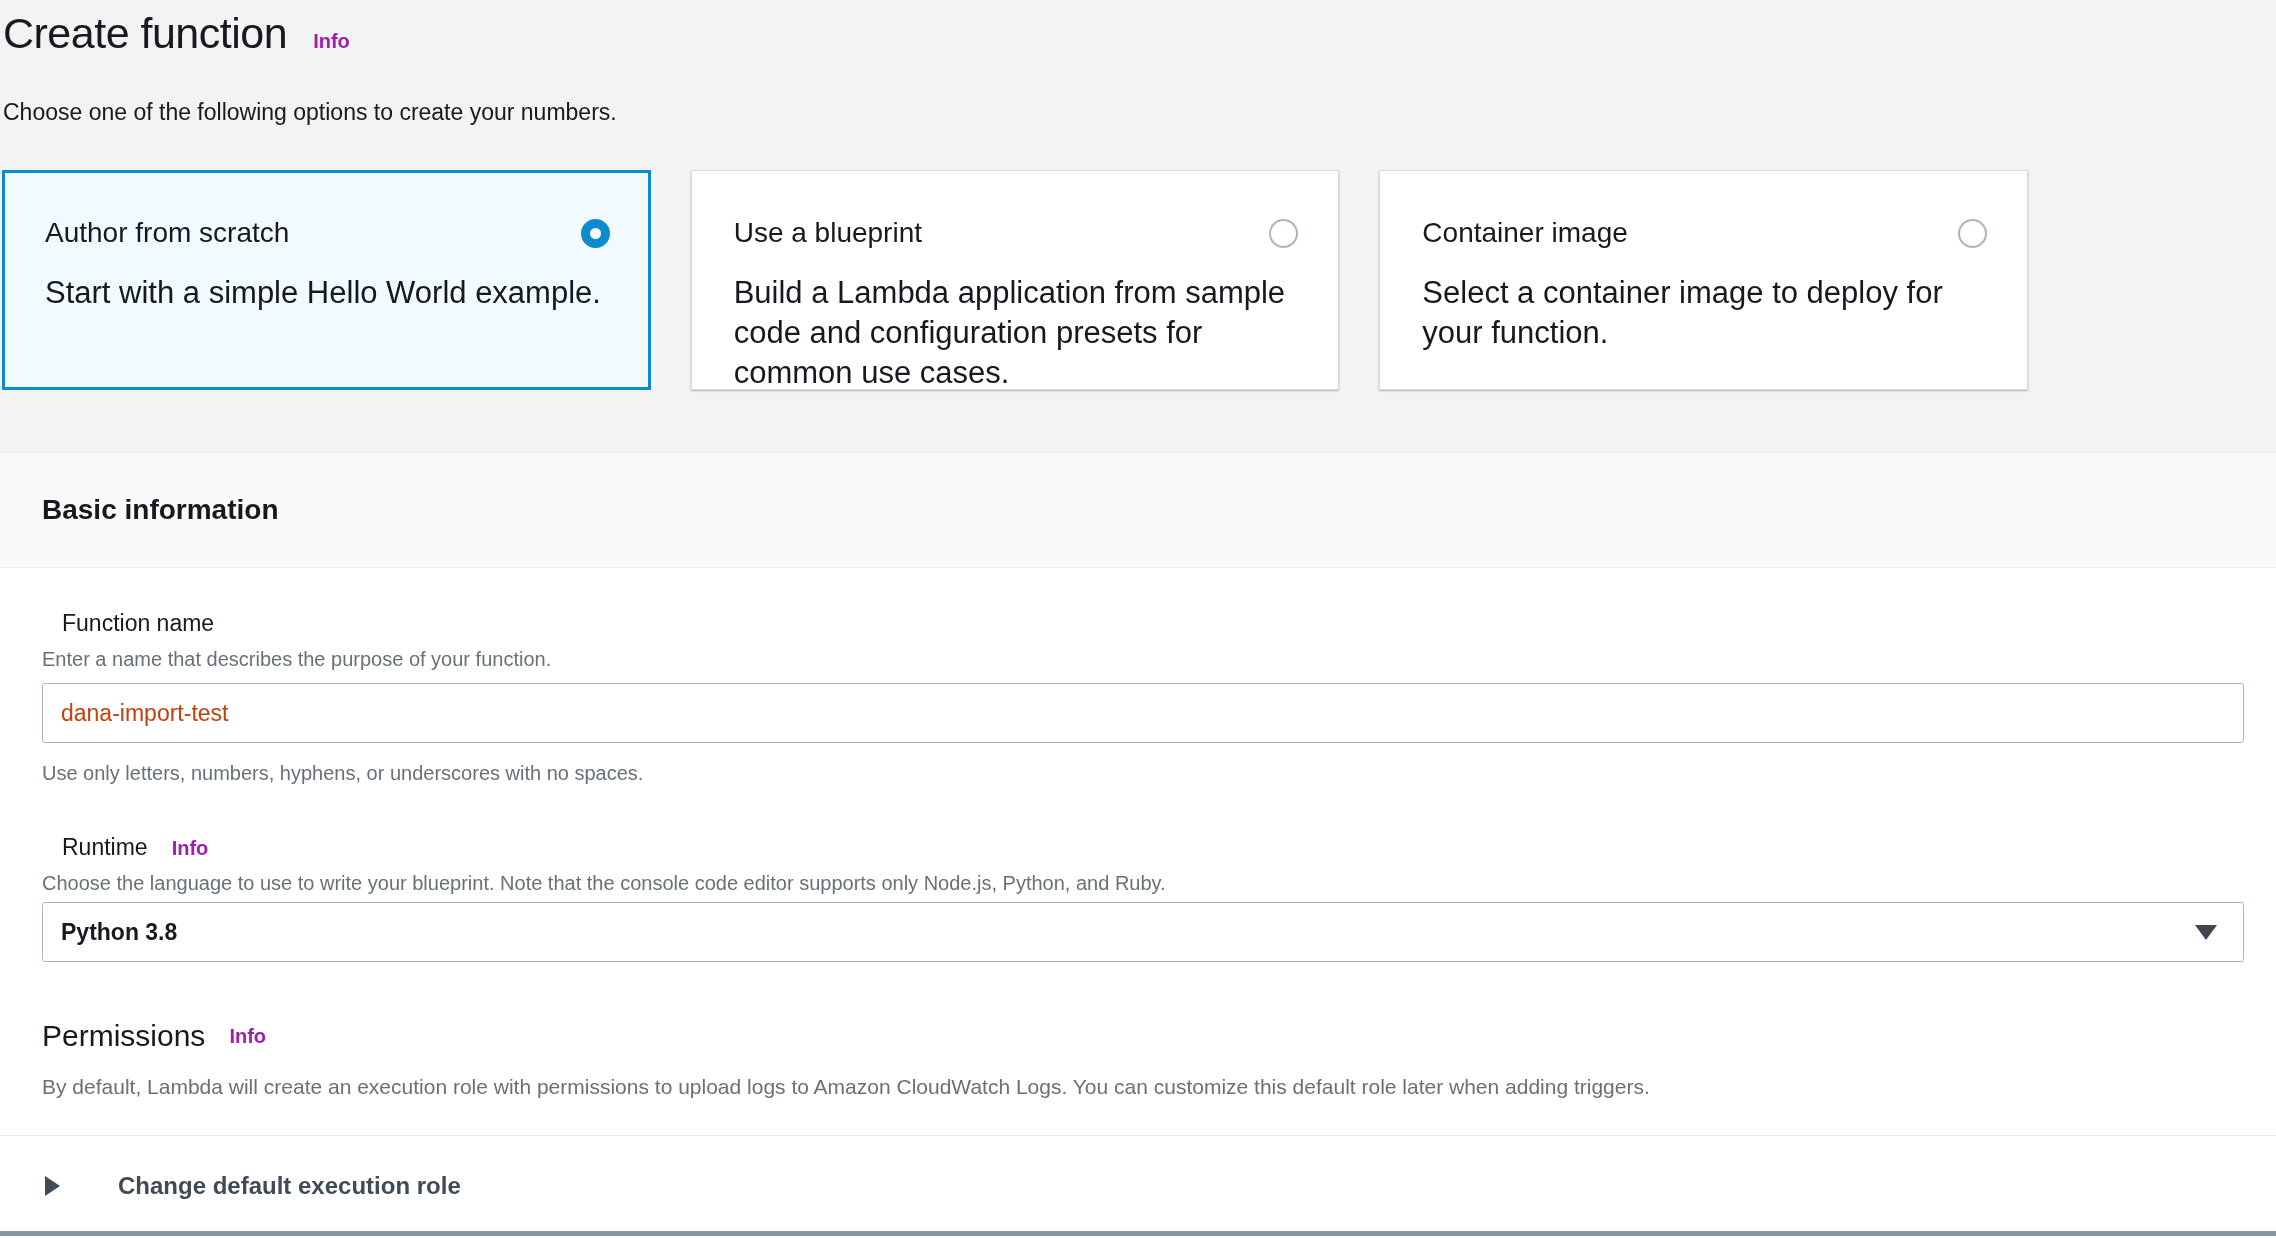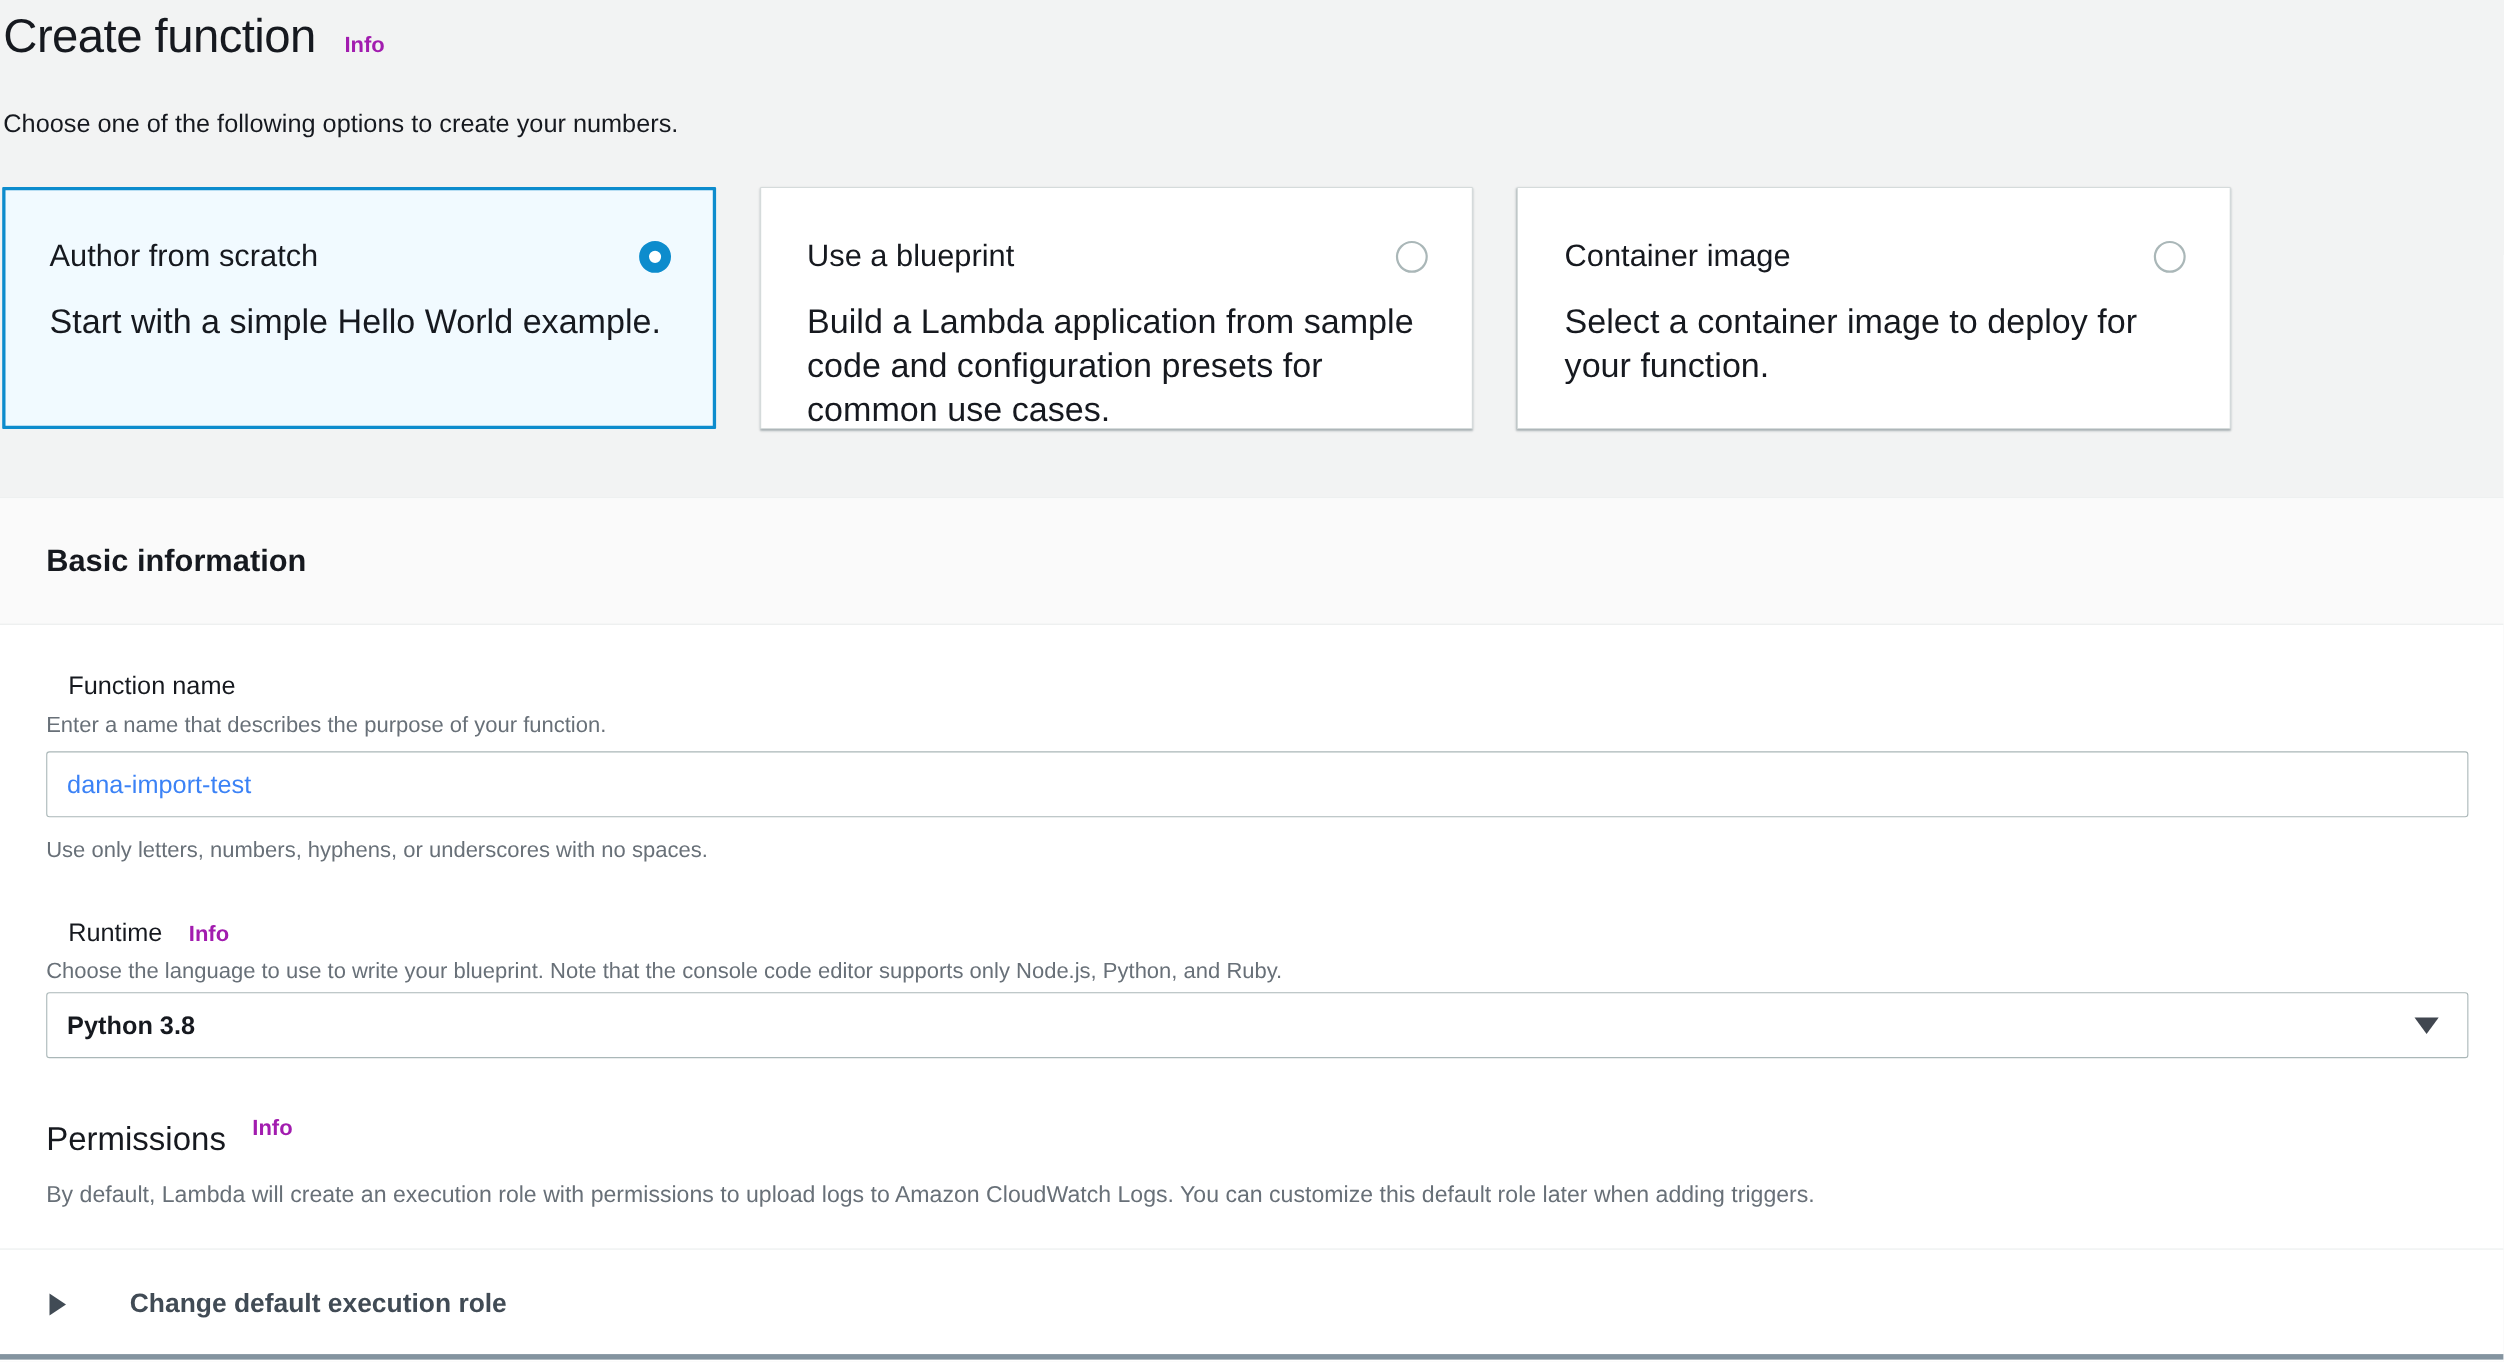--- a/index.html
+++ b/index.html
@@ -44,37 +44,37 @@
   }
   .panel-title{font-size:28px;font-weight:700;}
 
   .abs{position:absolute;}
   .label{font-size:23px;color:#16191f;line-height:32px;margin-left:20px;}
   .help{font-size:20px;color:#687078;line-height:28px;}
 
   .text-input{
     position:absolute;left:42px;top:230px;width:2202px;height:60px;box-sizing:border-box;
     border:1px solid #aab7b8;border-radius:3px;background:#fff;
-    font-family:"Liberation Sans",sans-serif;font-size:23px;color:#3b82f6;
+    font-family:"Liberation Sans",sans-serif;font-size:23px;color:#c2410c;
     padding:0 0 0 18px;outline:none;
   }
   .select{
     position:absolute;left:42px;top:449px;width:2202px;height:60px;box-sizing:border-box;
     border:1px solid #aab7b8;border-radius:3px;background:#fff;
     display:flex;align-items:center;padding-left:18px;font-size:23px;color:#16191f;
     cursor:pointer;
     font-weight:bold;
   }
   .select-arrow{
     position:absolute;right:26px;top:22px;width:0;height:0;
     border-left:11px solid transparent;border-right:11px solid transparent;
     border-top:15px solid #414750;
   }
 
-  .perm-row{display:flex;align-items:flex-start;gap:24px;}
+  .perm-row{display:flex;align-items:center;gap:24px;}
   .perm-title{font-size:30px;font-weight:400;line-height:42px;}
 
   .divider{position:absolute;left:0;right:0;height:1px;background:#eaeded;}
 
   .expander{display:flex;align-items:center;gap:22px;cursor:pointer;}
   .caret{
     width:0;height:0;flex:0 0 auto;
     border-top:10px solid transparent;border-bottom:10px solid transparent;
     border-left:15px solid #414b55;
   }

